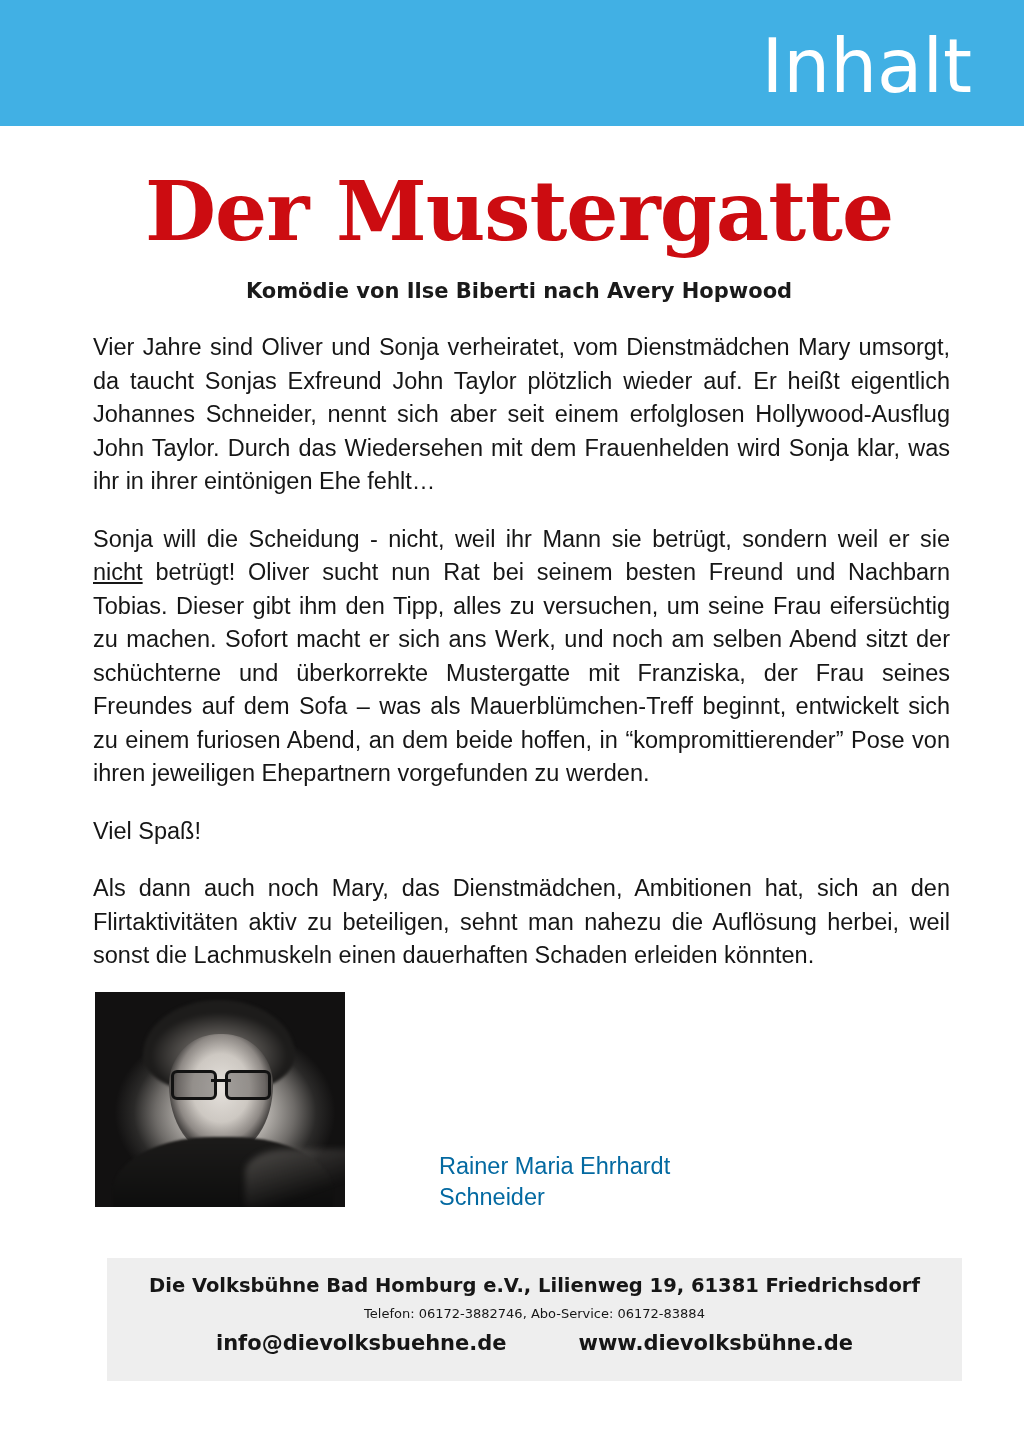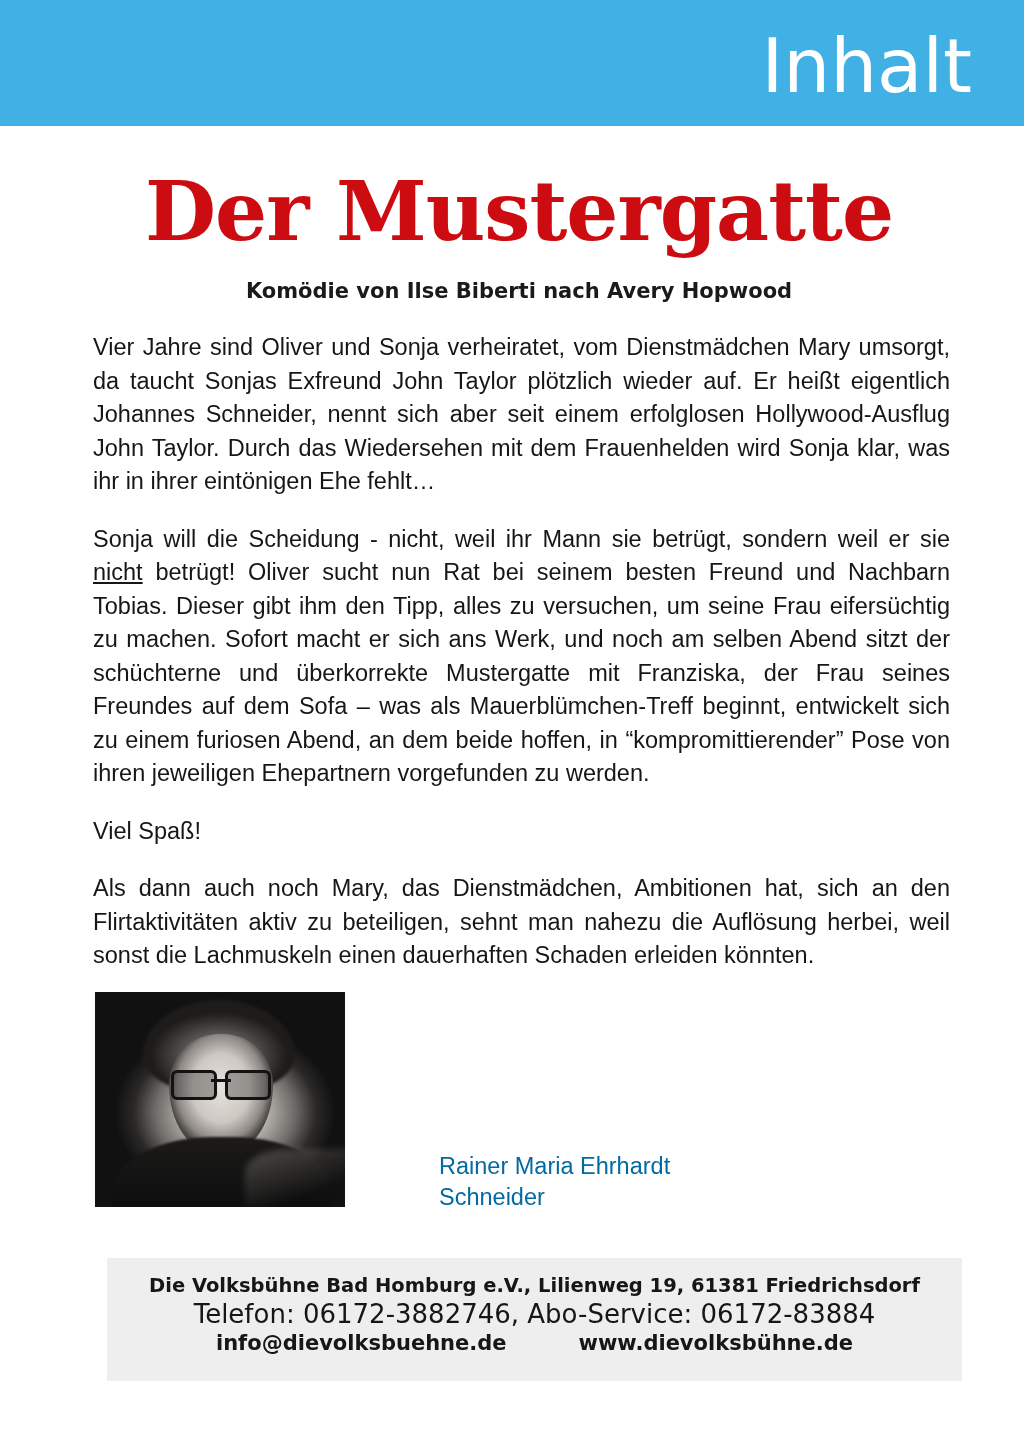--- a/index.html
+++ b/index.html
@@ -203,21 +203,21 @@
   }
   .footer .line1 {
     font-family: "DejaVu Sans", sans-serif;
     font-weight: 700;
     font-size: 19.5px;
     line-height: 28px;
     color: #161616;
   }
   .footer .line2 {
     font-family: "DejaVu Sans", sans-serif;
-    font-size: 26px;
+    font-size: 13px;
     line-height: 28px;
     color: #161616;
   }
   .footer .line3 {
     font-family: "DejaVu Sans", sans-serif;
     font-weight: 700;
     font-size: 21px;
     line-height: 30px;
     color: #161616;
   }

